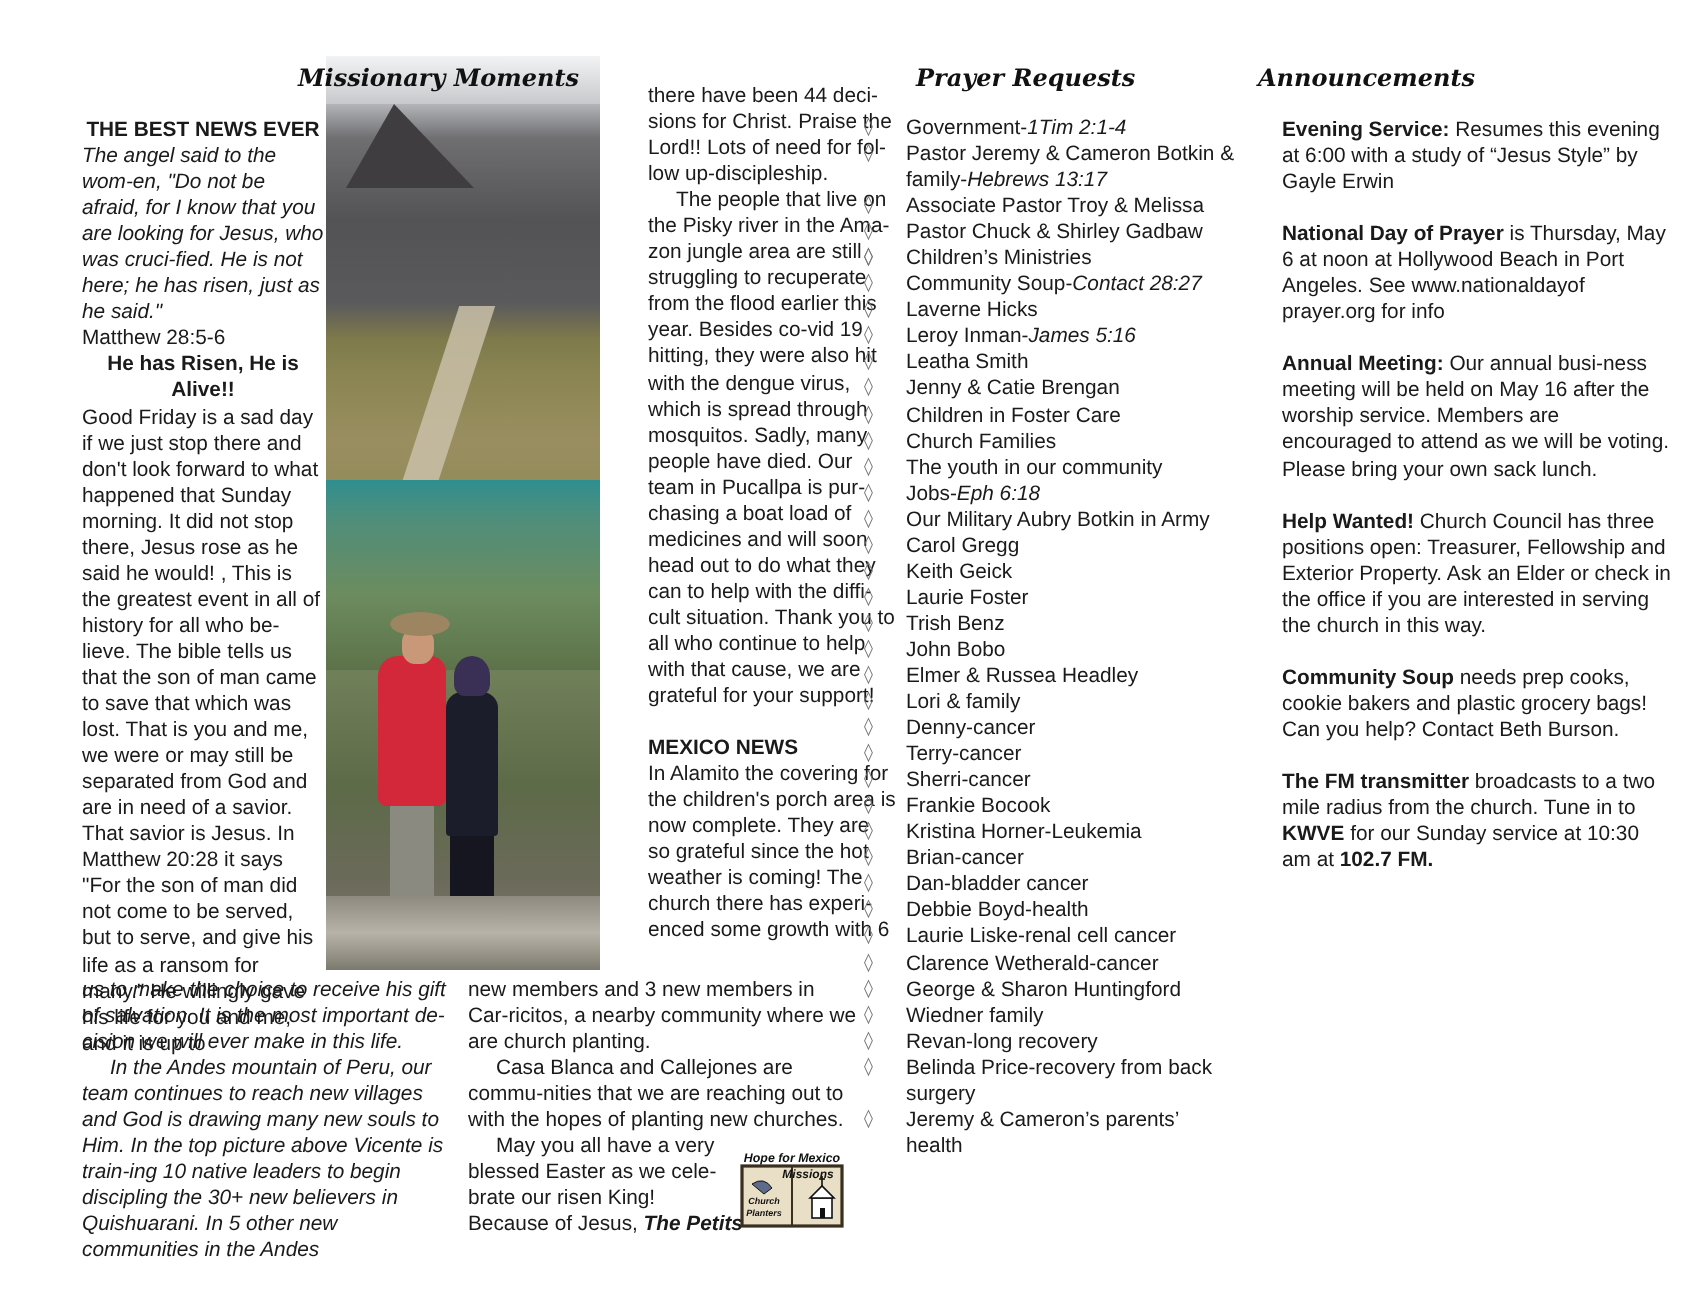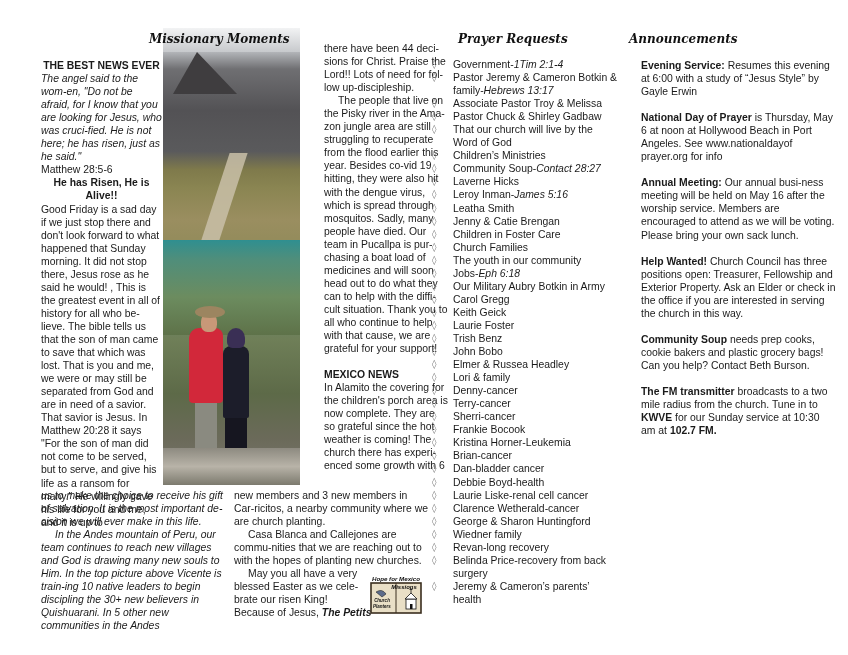--- a/index.html
+++ b/index.html
@@ -102,21 +102,21 @@
   <rect x="42" y="29" width="2.5" height="5" fill="#111"></rect>
   <path d="M8 17 q6 -4 10 2 l-4 3 z" fill="#5c6b8a" stroke="#111" stroke-width="0.5"></path>
 </svg>
 
 <div class="col" style="left:430px; top:58px; width:190px;">
   <ul class="plist" id="prayer-list">
       <li><span class="dia">◊</span><span>Government-</span><span class="ital">1Tim 2:1-4</span></li>
       <li><span class="dia">◊</span><span>Pastor Jeremy &amp; Cameron Botkin &amp; family-</span><span class="ital">Hebrews 13:17</span></li>
       <li><span class="dia">◊</span><span>Associate Pastor Troy &amp; Melissa</span><span class="ital"></span></li>
       <li><span class="dia">◊</span><span>Pastor Chuck &amp; Shirley Gadbaw</span><span class="ital"></span></li>
-      <li><span class="dia">◊</span><span>That our church will live by the Word of God</span><span class="ital"></span></li>
+      <li><span class="dia">◊</span><span class="ital"></span></li>
       <li><span class="dia">◊</span><span>Children’s Ministries</span><span class="ital"></span></li>
       <li><span class="dia">◊</span><span>Community Soup-</span><span class="ital">Contact 28:27</span></li>
       <li><span class="dia">◊</span><span>Laverne Hicks</span><span class="ital"></span></li>
       <li><span class="dia">◊</span><span>Leroy Inman-</span><span class="ital">James 5:16</span></li>
       <li><span class="dia">◊</span><span>Leatha Smith</span><span class="ital"></span></li>
       <li><span class="dia">◊</span><span>Jenny &amp; Catie Brengan</span><span class="ital"></span></li>
       <li><span class="dia">◊</span><span>Children in Foster Care</span><span class="ital"></span></li>
       <li><span class="dia">◊</span><span>Church Families</span><span class="ital"></span></li>
       <li><span class="dia">◊</span><span>The youth in our community</span><span class="ital"></span></li>
       <li><span class="dia">◊</span><span>Jobs-</span><span class="ital">Eph 6:18</span></li>

